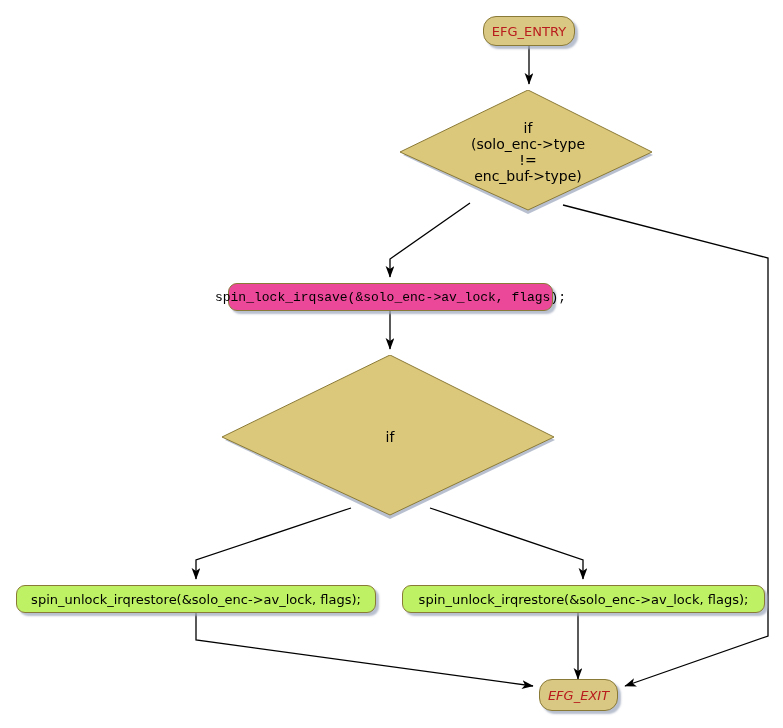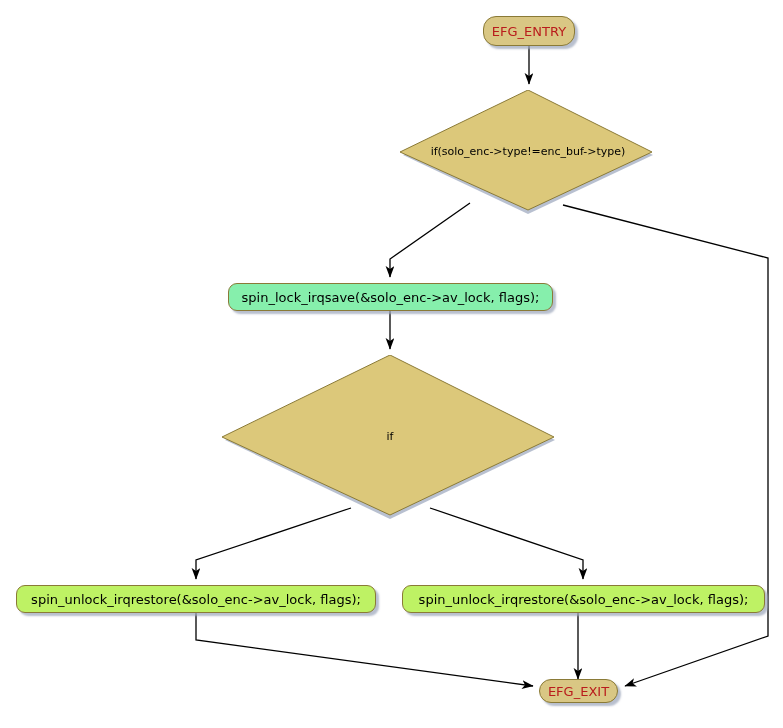--- a/index.html
+++ b/index.html
@@ -53,45 +53,46 @@
     border: 1px solid #8a7a37;
     box-shadow: 3px 3px 2px rgba(160,170,190,0.75);
     display: flex;
     align-items: center;
     justify-content: center;
     color: #000000;
     font-size: 13px;
     white-space: nowrap;
     z-index: 4;
   }
-  .process.red    { background: #86efac; }
+  .process.red    { background: #ec4899; font-family: Liberation Mono, monospace; }
   .process.green  { background: #bef264; }
 
   
   .decision {
     z-index: 3;
   }
   .decision .diamond-shape {
     position: absolute;
     left: 0;
     top: 0;
     width: 100%;
     height: 100%;
   }
   .decision .diamond-label {
     position: absolute;
     left: 0;
     top: 0;
     width: 100%;
     height: 100%;
     display: flex;
+    flex-direction: column;
     align-items: center;
     justify-content: center;
     color: #000000;
-    font-size: 11px;
+    font-size: 14px;
     line-height: 16px;
     white-space: nowrap;
     pointer-events: none;
   }
   .decision .diamond-label span { display: block; }
 </style>
 </head>
 <body>
 
 <div id="diagram">
@@ -139,17 +140,17 @@
         <div class="diamond-label">
           <span>if</span>
         </div>
       </div>
       <div class="node process green" style="left: 16px; top: 585px; width: 360px; height: 28px;">
         <span>spin_unlock_irqrestore(&amp;solo_enc-&gt;av_lock, flags);</span>
       </div>
       <div class="node process green" style="left: 402px; top: 585px; width: 363px; height: 28px;">
         <span>spin_unlock_irqrestore(&amp;solo_enc-&gt;av_lock, flags);</span>
       </div>
-      <div class="node terminal" style="left: 539px; top: 679px; width: 79px; height: 24px;">
+      <div class="node terminal" style="left: 539px; top: 679px; width: 79px; height: 32px; font-style: italic;">
         <span>EFG_EXIT</span>
       </div>
     </div>
 </div>
 
 </body></html>

